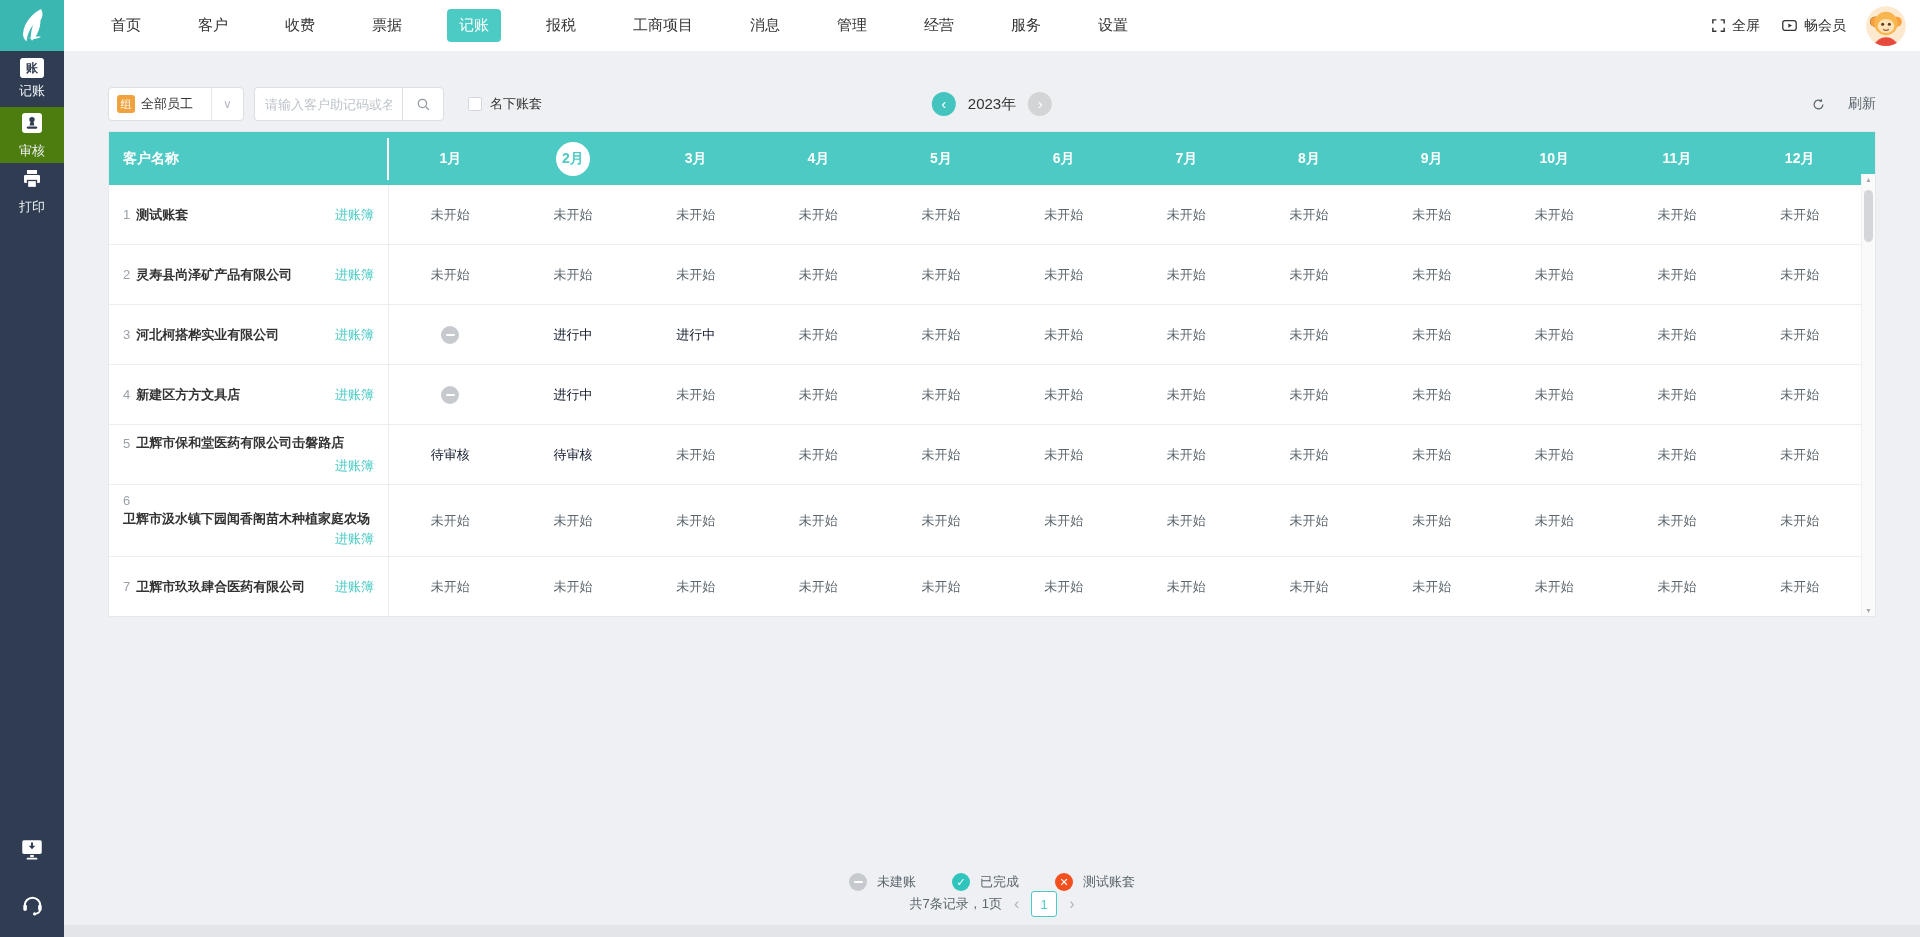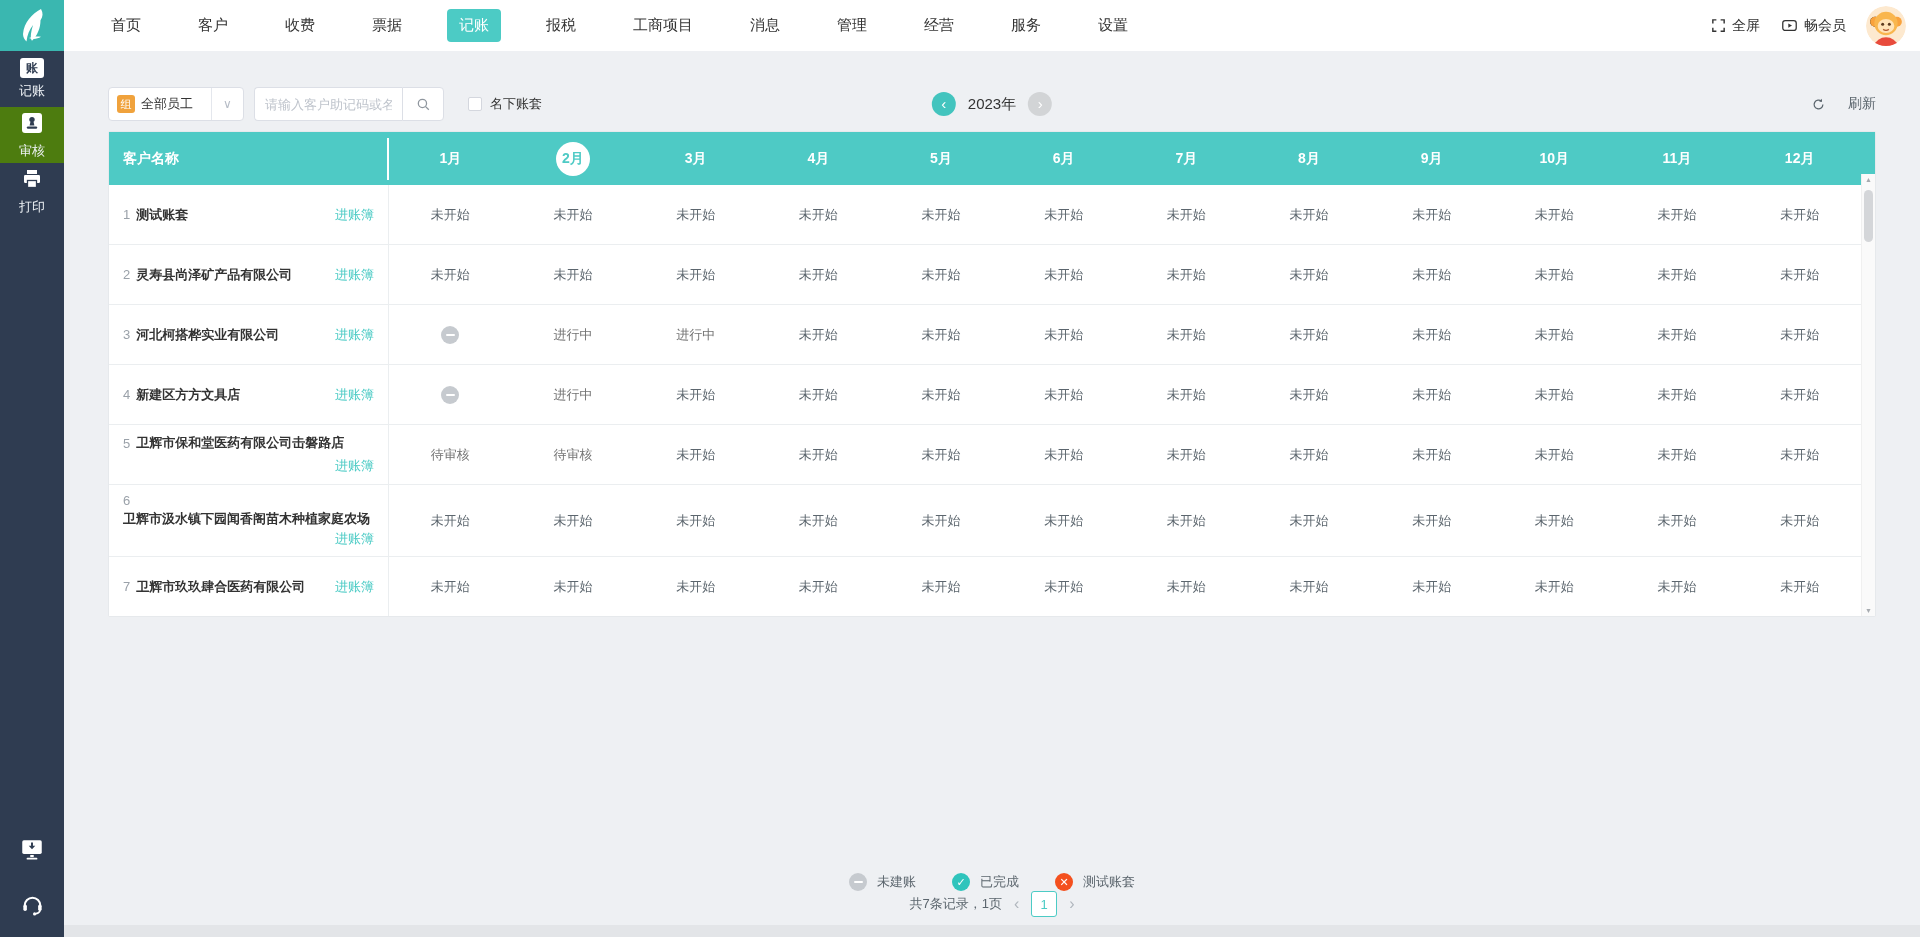--- a/index.html
+++ b/index.html
@@ -55,21 +55,21 @@
   .th-month { text-align:center; }
   .th-month .circle { display:inline-flex; width:34px; height:34px; border-radius:50%; background:#fff; color:#4ecac5; align-items:center; justify-content:center; }
   .trow { min-height:59px; align-items:center; border-bottom:1px solid #ebeef0; font-size:13px; background:#fff; }
   .trow:last-child { border-bottom:none; }
   .td-first { height:100%; min-height:59px; padding:8px 14px; border-right:1px solid #ebeef0; display:flex; align-items:center; flex-wrap:wrap; row-gap:2px; }
   .row-idx { color:#9aa1a9; margin-right:6px; }
   .row-name { color:#333; white-space:nowrap;font-weight:bold; }
   .ledger-link { color:#4ccbc5; margin-left:auto; cursor:pointer; white-space:nowrap; }
   .td-status { text-align:center; }
   .st-gray { color:#5c666e; }
-  .st-teal { color:#737373; }
+  .st-teal { color:#0f172a; }
   .dash-circle { display:inline-flex; width:18px; height:18px; border-radius:50%; background:#c6cacf; align-items:center; justify-content:center; vertical-align:middle; }
   .dash-circle i { display:block; width:9px; height:2px; background:#fff; border-radius:1px; }
 
   
   .vscroll { position:absolute; top:42px; right:0; bottom:0; width:14px; background:#fafafa; border-left:1px solid #f0f0f0; display:flex; flex-direction:column; align-items:center; justify-content:space-between; padding:2px 0; cursor:pointer; }
   .vscroll .arr { font-size:7px; color:#a7abb0; line-height:1; }
   .vscroll .thumb { position:absolute; top:16px; left:2px; width:9px; height:52px; background:#d4d6d9; border-radius:5px; }
 
   
   .footer { position:absolute; left:44px; right:44px; bottom:20px; display:flex; align-items:center; justify-content:space-between;flex-direction:column; }

